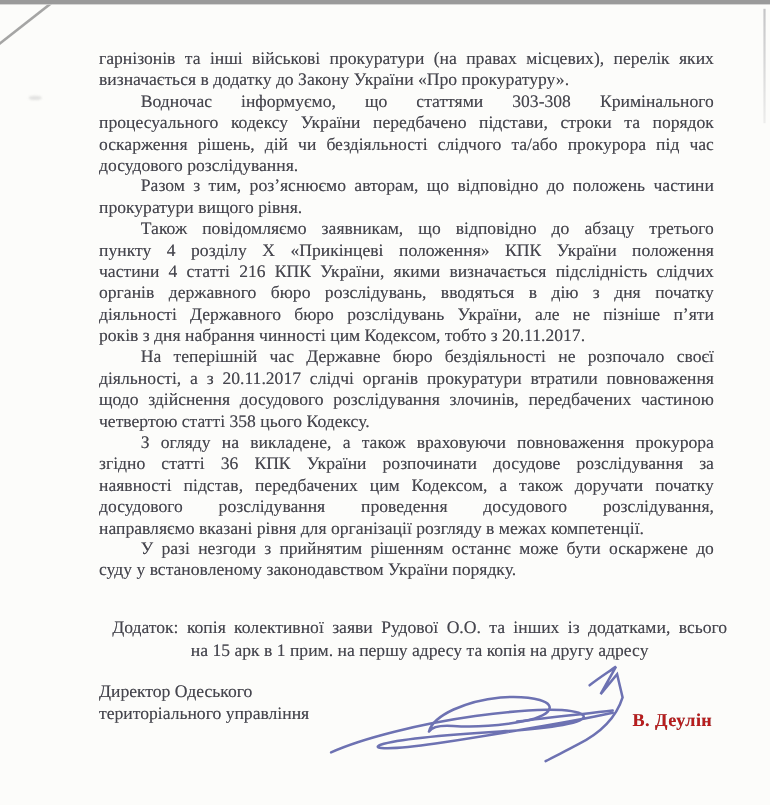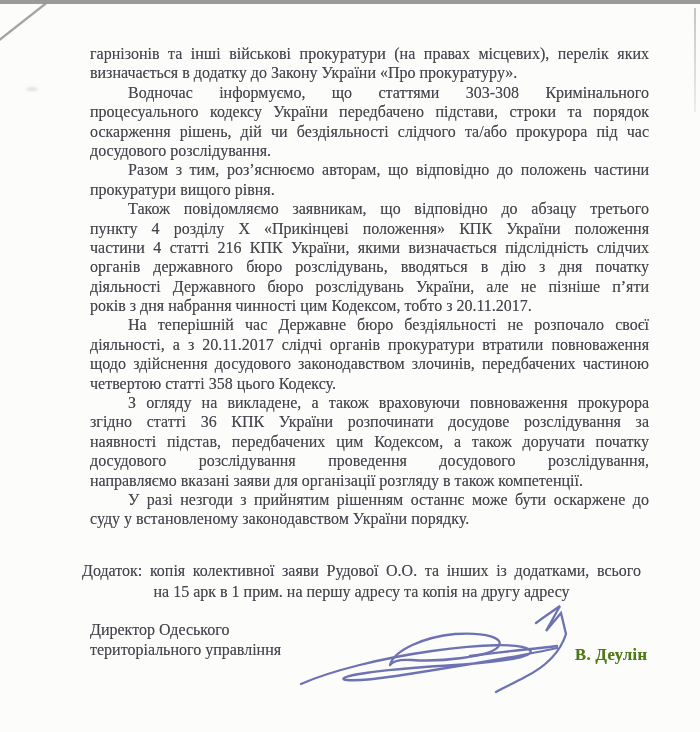--- a/index.html
+++ b/index.html
@@ -30,21 +30,21 @@
     text-align: justify;
     text-justify: inter-word;
     white-space: nowrap;
   }
   .line.fill { text-align-last: justify; white-space: normal; }
   .line.last { text-align: right; text-align-last: left; }
   .line.indent { text-indent: 38px; }
 
   .attachment {
     position: absolute;
-    left: 82px;
+    left: 102px;
     top: 557px;
     width: 559px;
     font-size: 16px;
   }
   .att-line1 {
     height: 19.5px; line-height: 19.5px;
     text-align: justify; text-align-last: justify; overflow: hidden;
   }
   .att-line2 {
     height: 19.5px; line-height: 19.5px;
@@ -58,21 +58,21 @@
     font-size: 16px;
     line-height: 20px;
   }
   .signer-name {
     position: absolute;
     left: 575px;
     top: 641px;
     font-size: 16.5px;
     font-weight: bold;
     letter-spacing: 0.4px;
-    color: #4d7c0f;
+    color: #b91c1c;
   }
 
   .signature-svg {
     position: absolute;
     left: 0; top: 0;
     width: 700px; height: 732px;
     pointer-events: none;
   }
 
   .corner-svg {
@@ -119,27 +119,27 @@
       <div class="line fill indent">Разом з тим, роз’яснюємо авторам, що відповідно до положень частини</div>
       <div class="line last">прокуратури вищого рівня.</div>
       <div class="line fill indent">Також повідомляємо заявникам, що відповідно до абзацу третього</div>
       <div class="line fill">пункту 4 розділу Х «Прикінцеві положення» КПК України положення</div>
       <div class="line fill">частини 4 статті 216 КПК України, якими визначається підслідність слідчих</div>
       <div class="line fill">органів державного бюро розслідувань, вводяться в дію з дня початку</div>
       <div class="line fill">діяльності Державного бюро розслідувань України, але не пізніше п’яти</div>
       <div class="line last">років з дня набрання чинності цим Кодексом, тобто з 20.11.2017.</div>
       <div class="line fill indent">На теперішній час Державне бюро бездіяльності не розпочало своєї</div>
       <div class="line fill">діяльності, а з 20.11.2017 слідчі органів прокуратури втратили повноваження</div>
-      <div class="line fill">щодо здійснення досудового законодавством злочинів, передбачених частиною</div>
+      <div class="line fill">щодо здійснення досудового розслідування злочинів, передбачених частиною</div>
       <div class="line last">четвертою статті 358 цього Кодексу.</div>
       <div class="line fill indent">З огляду на викладене, а також враховуючи повноваження прокурора</div>
       <div class="line fill">згідно статті 36 КПК України розпочинати досудове розслідування за</div>
       <div class="line fill">наявності підстав, передбачених цим Кодексом, а також доручати початку</div>
       <div class="line fill">досудового розслідування проведення досудового розслідування,</div>
-      <div class="line last">направляємо вказані заяви для організації розгляду в також компетенції.</div>
+      <div class="line last">направляємо вказані рівня для організації розгляду в межах компетенції.</div>
       <div class="line fill indent">У разі незгоди з прийнятим рішенням останнє може бути оскаржене до</div>
       <div class="line last">суду у встановленому законодавством України порядку.</div>
     </div>
 
   <div class="attachment">
     <div class="att-line1">Додаток: копія колективної заяви Рудової О.О. та інших із додатками, всього</div>
     <div class="att-line2">на 15 арк в 1 прим. на першу адресу та копія на другу адресу</div>
   </div>
 
   <div class="sig-block">

